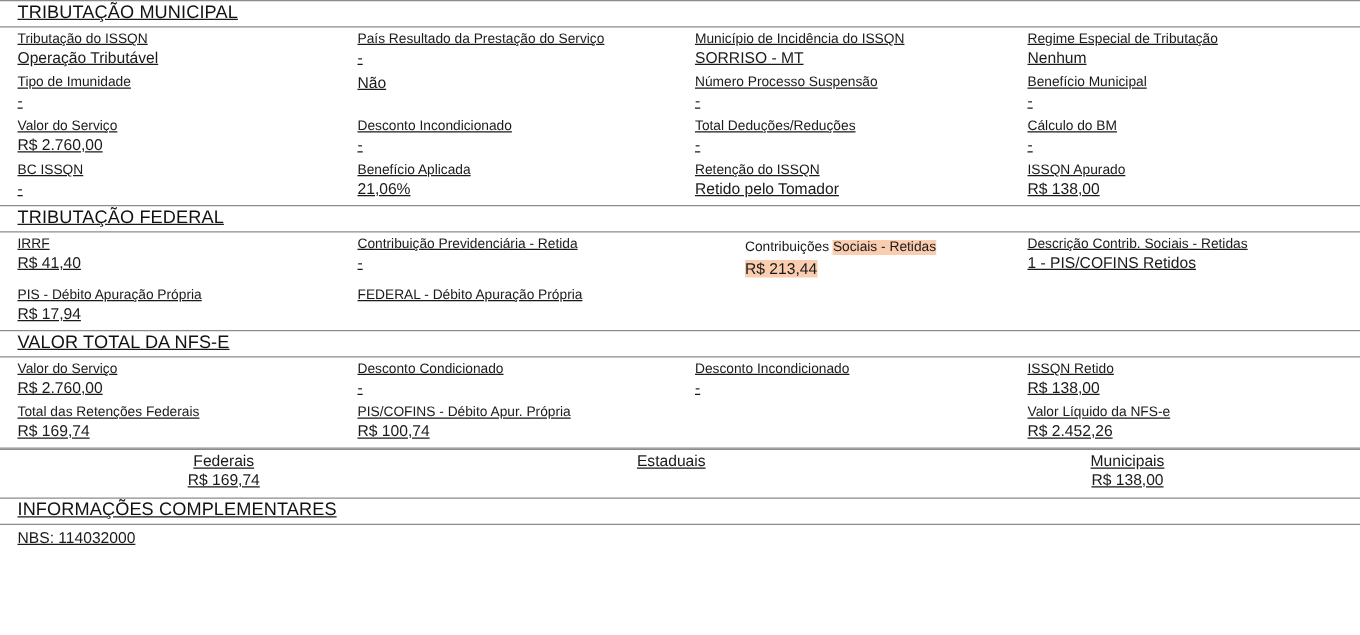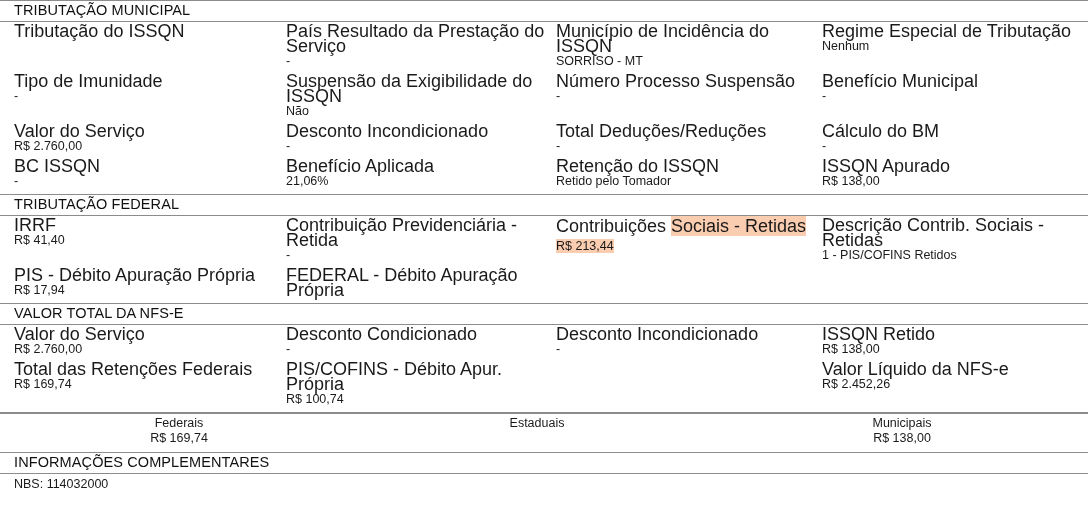--- a/index.html
+++ b/index.html
@@ -10,20 +10,21 @@
   body {
     width: 1088px;
     height: 508px;
     font-family: "Liberation Sans", sans-serif;
     color: #1a1a1a;
     overflow: hidden;
   }
   .page {
     width: 1052px;
     position: relative;
+    text-decoration: underline;
   }
   .section-title {
     font-size: 14.5px;
     color: #111111;
     padding: 1px 0 3px 14px;
     letter-spacing: 0.1px;
   }
   .rule {
     border-top: 1px solid #8c8c8c;
     height: 0;
@@ -32,33 +33,34 @@
   .grid {
     display: grid;
     grid-template-columns: 272px 270px 266px 280px;
     padding: 0 0 0 14px;
     box-sizing: border-box;
   }
   .cell {
     padding: 2px 10px 3px 0;
   }
   .lbl {
-    font-size: 18px;
+    font-size: 11px;
     line-height: 15px;
     color: #1a1a1a;
     white-space: pre-line;
   }
   .val {
     font-size: 12.5px;
     line-height: 15px;
     color: #1a1a1a;
     white-space: pre-line;
   }
   .hl .lbl, .hl .val {
     display: inline-block;
+    margin-left: 40px;
   }
   .hl-part {
     background: #fbcdb0;
   }
   .totais {
     display: grid;
     grid-template-columns: 358px 358px 372px;
     padding: 2px 0 4px 0;
   }
   .totais .col {
@@ -85,20 +87,21 @@
 <div class="page">
 
   <div class="rule"></div>
   <div class="sec-wrap">
     <div class="section-title">TRIBUTAÇÃO MUNICIPAL</div>
     <div class="rule"></div>
 
     <div class="grid">
       <div class="cell">
         <div class="lbl">Tributação do ISSQN</div>
+        <div class="val">Operação Tributável</div>
       </div>
       <div class="cell">
         <div class="lbl">País Resultado da Prestação do Serviço</div>
         <div class="val">-</div>
       </div>
       <div class="cell">
         <div class="lbl">Município de Incidência do ISSQN</div>
         <div class="val">SORRISO - MT</div>
       </div>
       <div class="cell">
@@ -106,21 +109,20 @@
         <div class="val">Nenhum</div>
       </div>
     </div>
 
     <div class="grid">
       <div class="cell">
         <div class="lbl">Tipo de Imunidade</div>
         <div class="val">-</div>
       </div>
       <div class="cell">
-        <div class="lbl">Suspensão da Exigibilidade do ISSQN</div>
         <div class="val">Não</div>
       </div>
       <div class="cell">
         <div class="lbl">Número Processo Suspensão</div>
         <div class="val">-</div>
       </div>
       <div class="cell">
         <div class="lbl">Benefício Municipal</div>
         <div class="val">-</div>
       </div>

